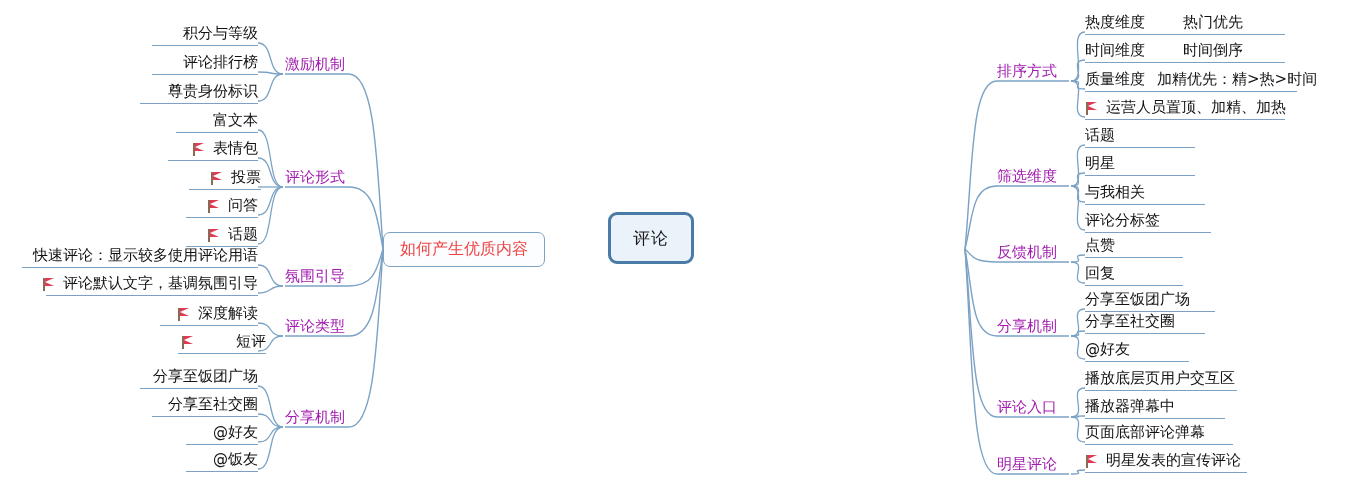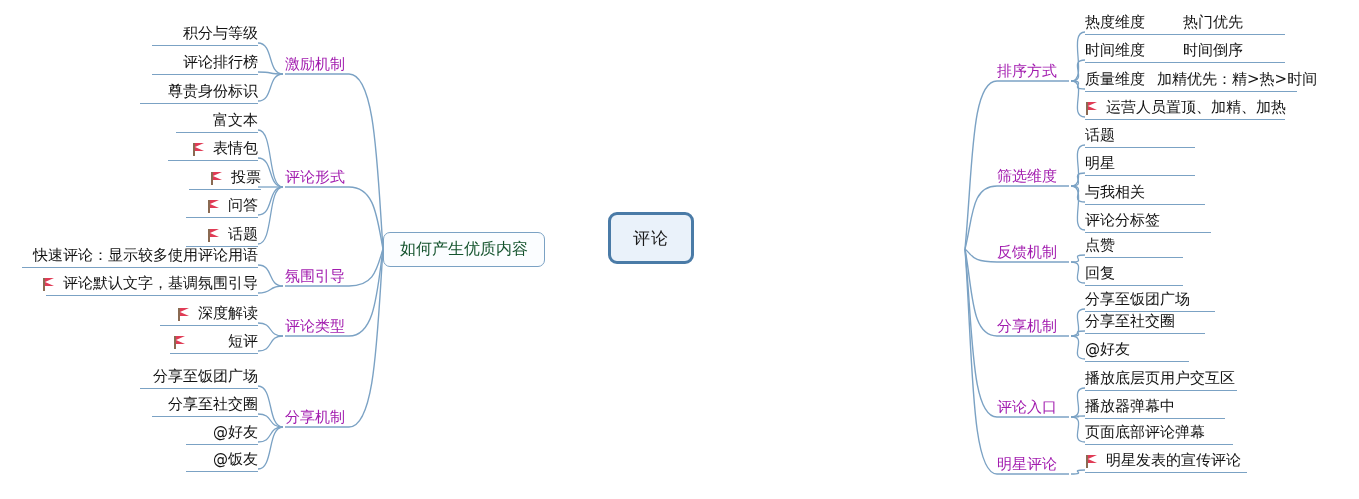--- a/index.html
+++ b/index.html
@@ -25,21 +25,21 @@
     letter-spacing:1px;
   }
   
   .l1-node{
     position:absolute;
     box-sizing:border-box;
     border:1px solid #7ba2c4;
     border-radius:7px;
     background:#fbfdff;
     display:flex;align-items:center;justify-content:center;
-    font-size:16px;color:#14532d;
+    font-size:16px;color:#ef4444;
   }
 
   
   .topic{
     position:absolute;
     font-size:15px;
     color:#a21caf;
     white-space:nowrap;
     line-height:18px;
   }
@@ -218,21 +218,21 @@
         <span>评论默认文字，基调氛围引导</span>
       </div>
       <div class="topic" style="left: 285px; top: 317px;"><span>评论类型</span></div>
       <div class="leaf ra" style="left: 160px; width: 98px; top: 304px;">
         <span class="flag">
           <i></i>
           <b></b>
         </span>
         <span>深度解读</span>
       </div>
-      <div class="leaf ra" style="left: 170px; width: 88px; top: 332px; gap: 40px;">
+      <div class="leaf ra" style="left: 178px; width: 88px; top: 332px; gap: 40px;">
         <span class="flag">
           <i></i>
           <b></b>
         </span>
         <span>短评</span>
       </div>
       <div class="topic" style="left: 285px; top: 408px;"><span>分享机制</span></div>
       <div class="leaf ra" style="left: 140px; width: 118px; top: 367px;">
         <span>分享至饭团广场</span>
       </div>

